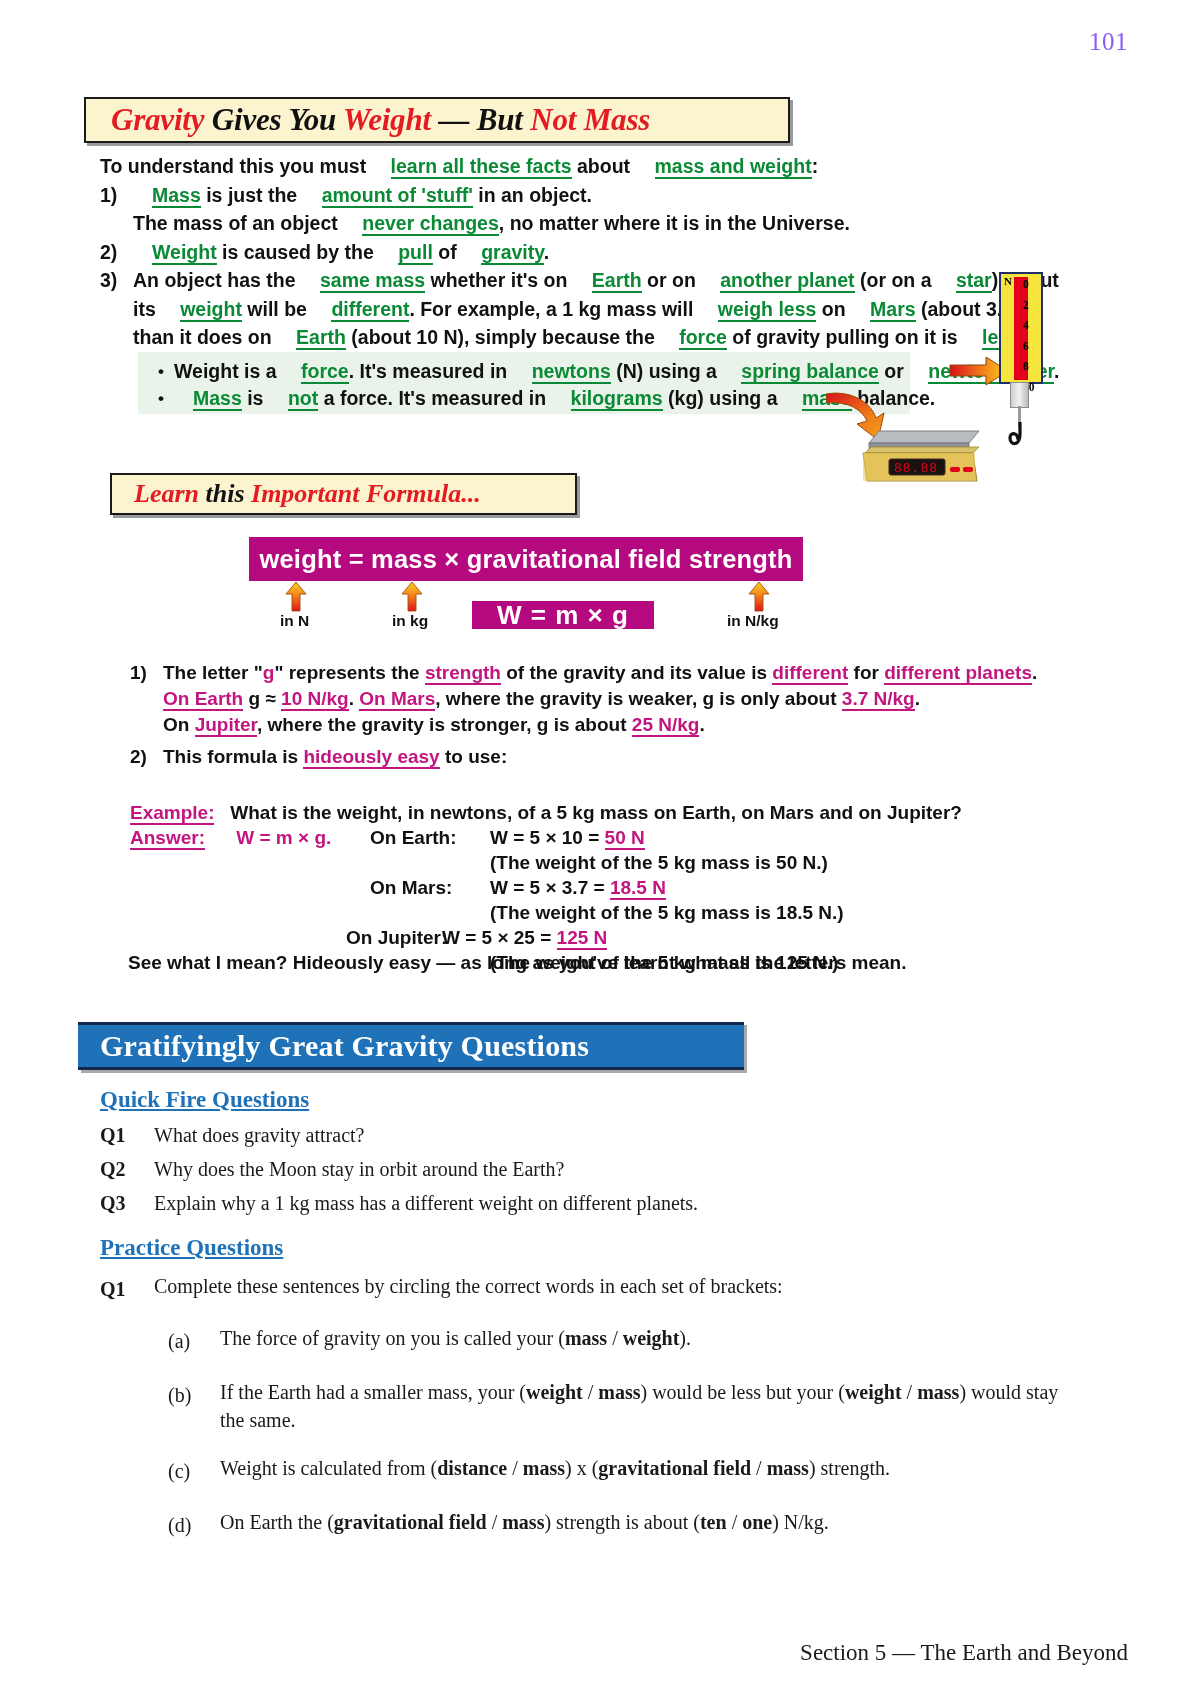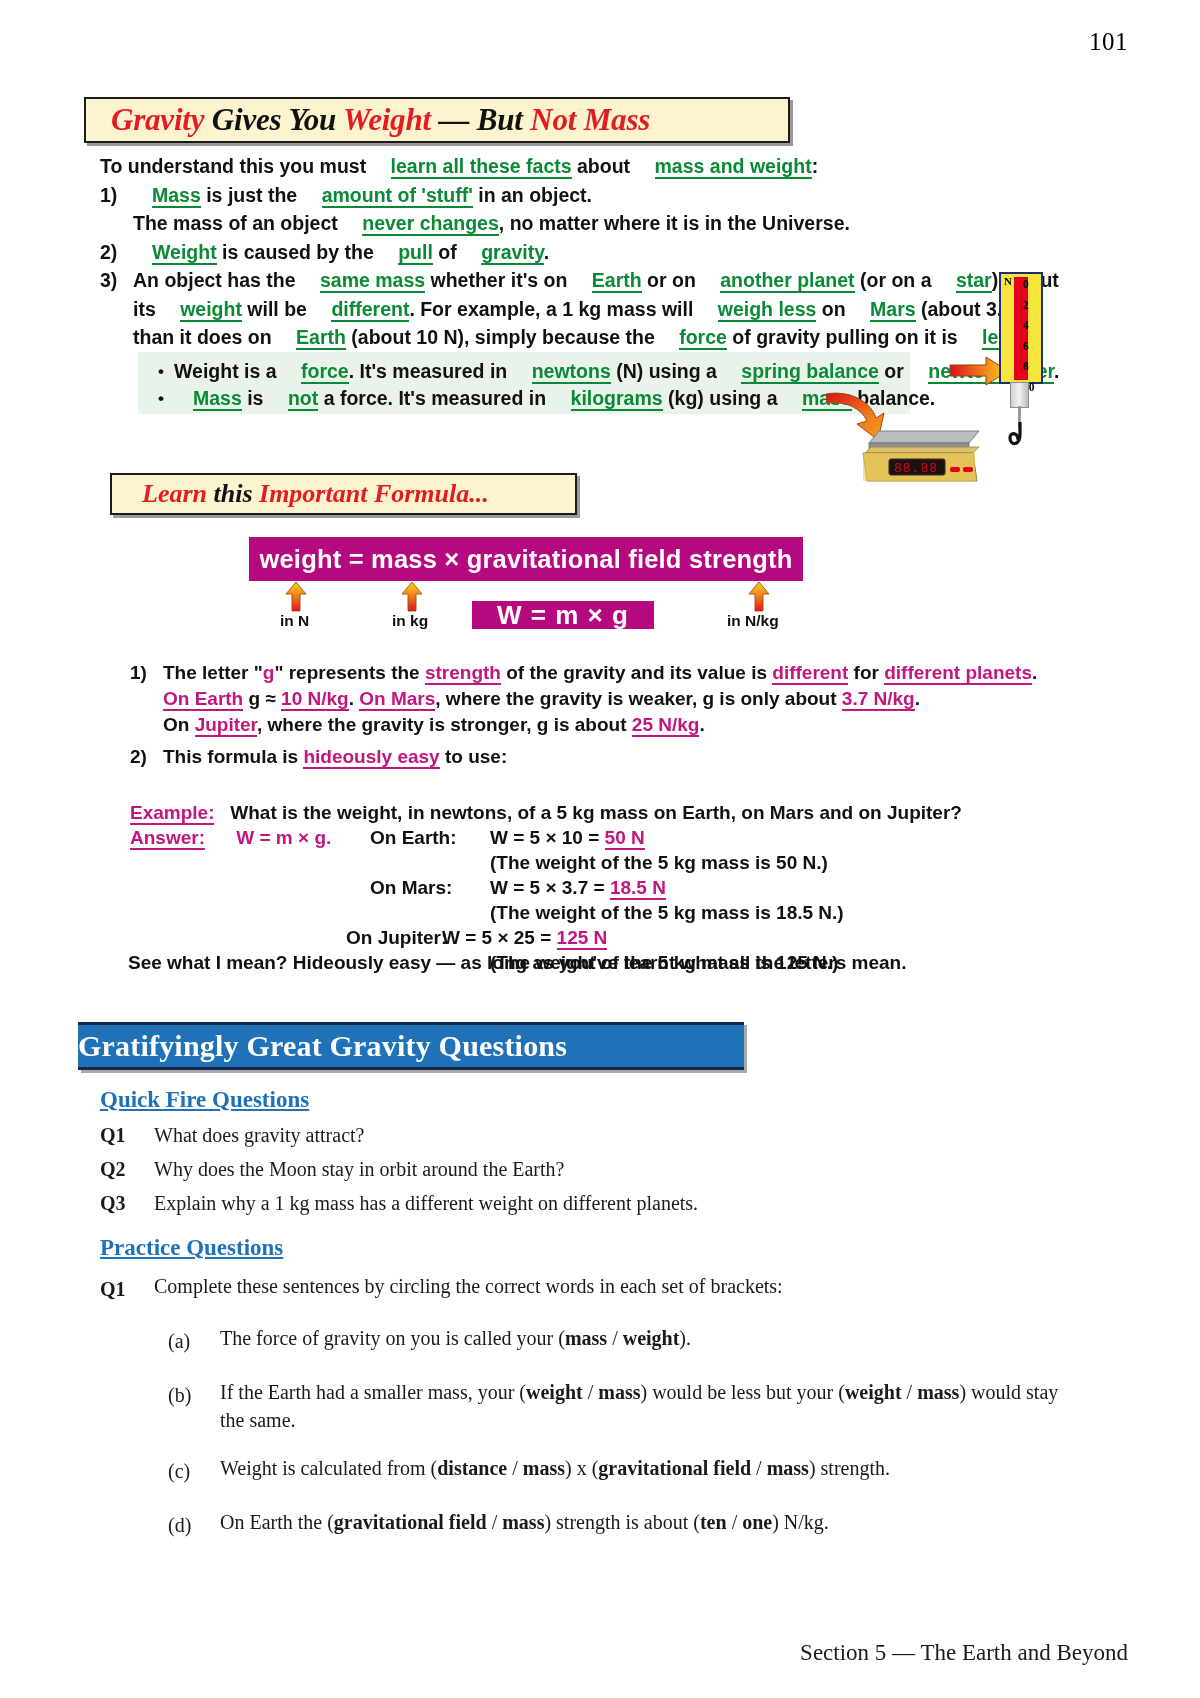--- a/index.html
+++ b/index.html
@@ -21,21 +21,21 @@
     inset: 0;
   }
 
   
   .page-number {
     position: absolute;
     top: 28px;
     right: 72px;
     font-family: "Liberation Serif", serif;
     font-size: 25px;
-    color: #000000;
+    color: #8b5cf6;
     letter-spacing: .5px;
   }
 
   
   .title-banner {
     position: absolute;
     left: 84px;
     top: 97px;
     width: 706px;
     height: 46px;
@@ -217,21 +217,21 @@
     position: absolute;
     left: 110px;
     top: 473px;
     width: 467px;
     height: 42px;
     background: #fcf4cf;
     border: 2.5px solid #1a1a1a;
     box-shadow: 3px 3px 0 #9a9a9a;
     display: flex;
     align-items: center;
-    padding-left: 30px;
+    padding-left: 22px;
     box-sizing: border-box;
   }
   .formula-banner .t {
     font-family: "Liberation Serif", serif;
     font-style: italic;
     font-weight: bold;
     font-size: 26px;
     white-space: nowrap;
   }
 
@@ -332,20 +332,21 @@
     left: 78px;
     top: 1022px;
     width: 666px;
     height: 48px;
     background: #1f71b8;
     border-top: 3px solid #14284f;
     border-bottom: 3px solid #14284f;
     box-shadow: 3px 3px 0 #a9a9a9;
     display: flex;
     align-items: center;
+    padding-left: 22px;
     box-sizing: border-box;
   }
   .blue-banner .t {
     color: #fff;
     font-family: "Liberation Serif", serif;
     font-weight: bold;
     font-size: 30px;
     white-space: nowrap;
     letter-spacing: .2px;
   }

